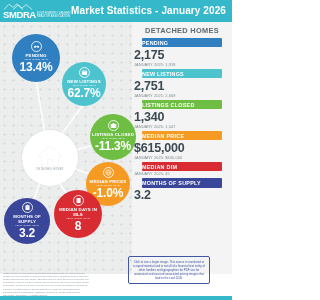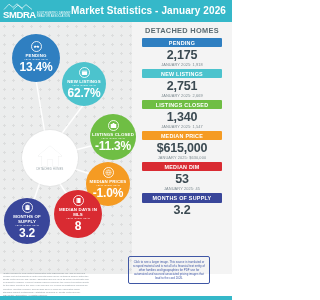--- a/index.html
+++ b/index.html
@@ -47,21 +47,21 @@
     position:absolute; left:132px; top:22px; width:100px; height:252px;
     background:#f4f4f4;
   }
 
   
   .stats { position:absolute; left:134px; top:26px; width:96px; }
   .section-title {
     text-align:center; font-size:7.4px; font-weight:bold; color:#5a6b72;
     letter-spacing:0.3px; margin-bottom:3px;
   }
-  .stat { margin-bottom:2.5px; text-align:center; }
+  .stat { margin-bottom:2.5px; text-align:left; }
   .stat-label {
     display:block; margin:0 8px; padding:1.6px 0;
     font-size:5.4px; font-weight:bold; color:#ffffff;
     letter-spacing:0.25px; border-radius:1px;
   }
   .stat-value {
     font-size:12.5px; font-weight:bold; color:#3b4a52;
     line-height:1.15; margin-top:0.5px; letter-spacing:-0.2px;
   }
   .stat-prior {
@@ -264,21 +264,20 @@
     </div>
 
     <div class="stat">
       <span class="stat-label" style="background:#f59b23;">MEDIAN PRICE</span>
       <div class="stat-value">$615,000</div>
       <div class="stat-prior">JANUARY 2025: $630,000</div>
     </div>
 
     <div class="stat">
       <span class="stat-label" style="background:#d92b32;">MEDIAN DIM</span>
-      <div class="stat-value">53</div>
       <div class="stat-prior">JANUARY 2025: 45</div>
     </div>
 
     <div class="stat">
       <span class="stat-label" style="background:#39469a;">MONTHS OF SUPPLY</span>
       <div class="stat-value">3.2</div>
     </div>
   </div>
 
   <div class="cta">Click to see a larger image. This source is translated or scraped material and is not all of a financial text entity of other families and typographies for PDF use for automated and sourced associated pricing images that lead to the card 2026.</div>

